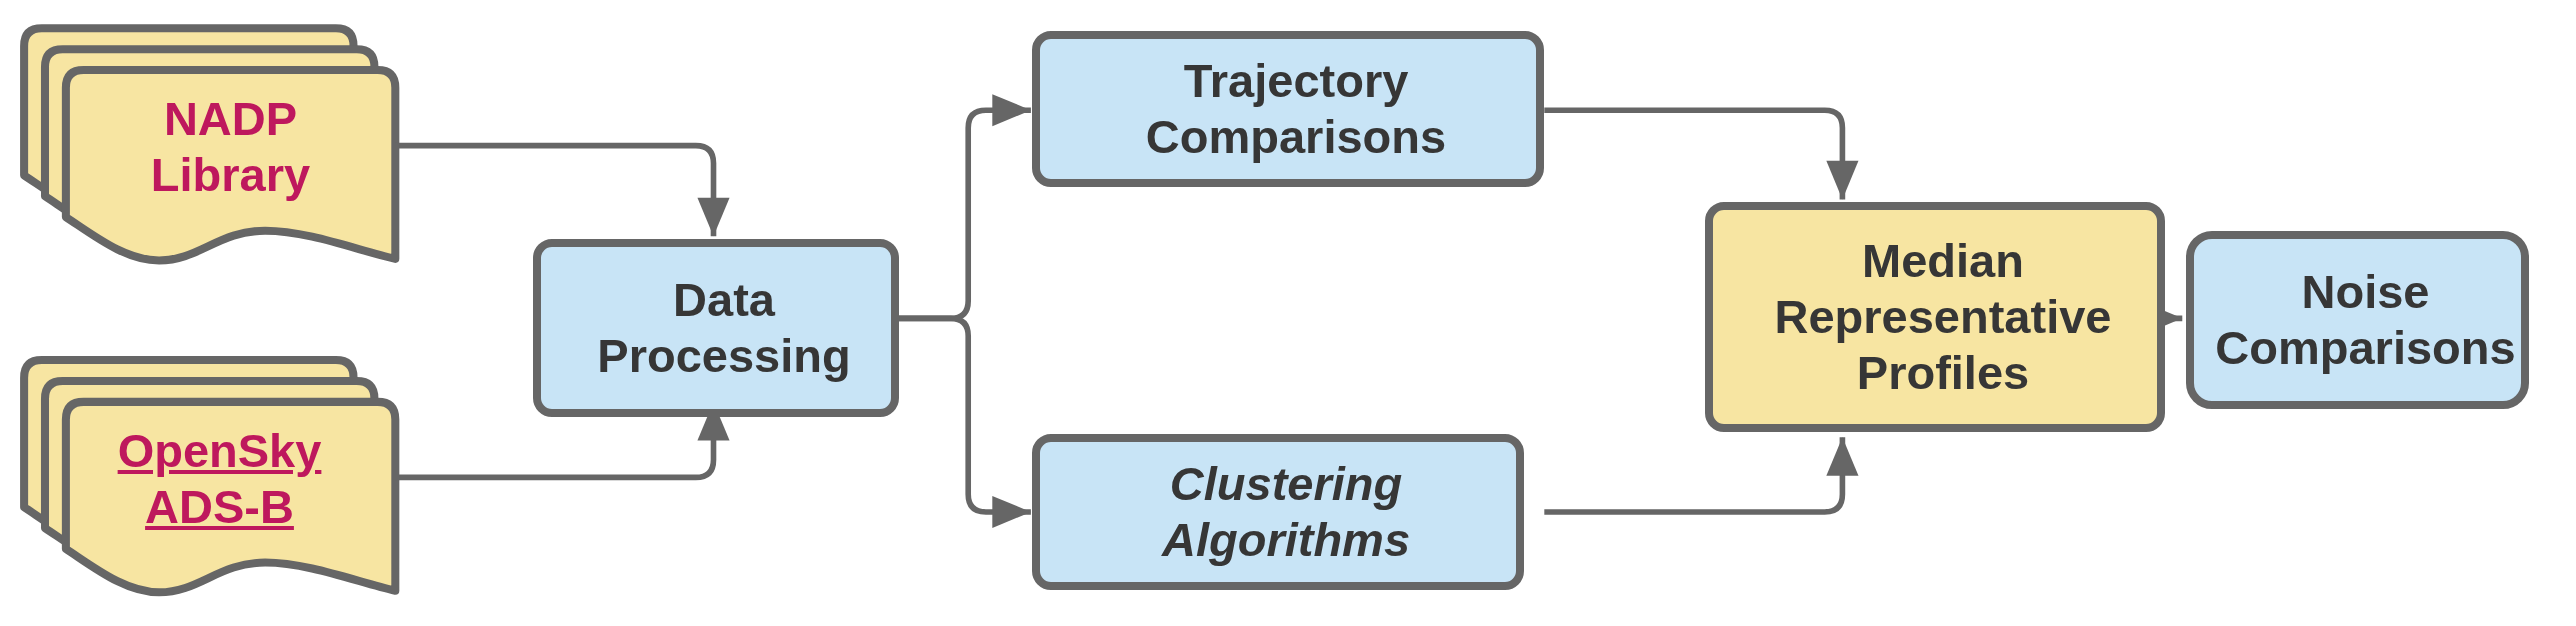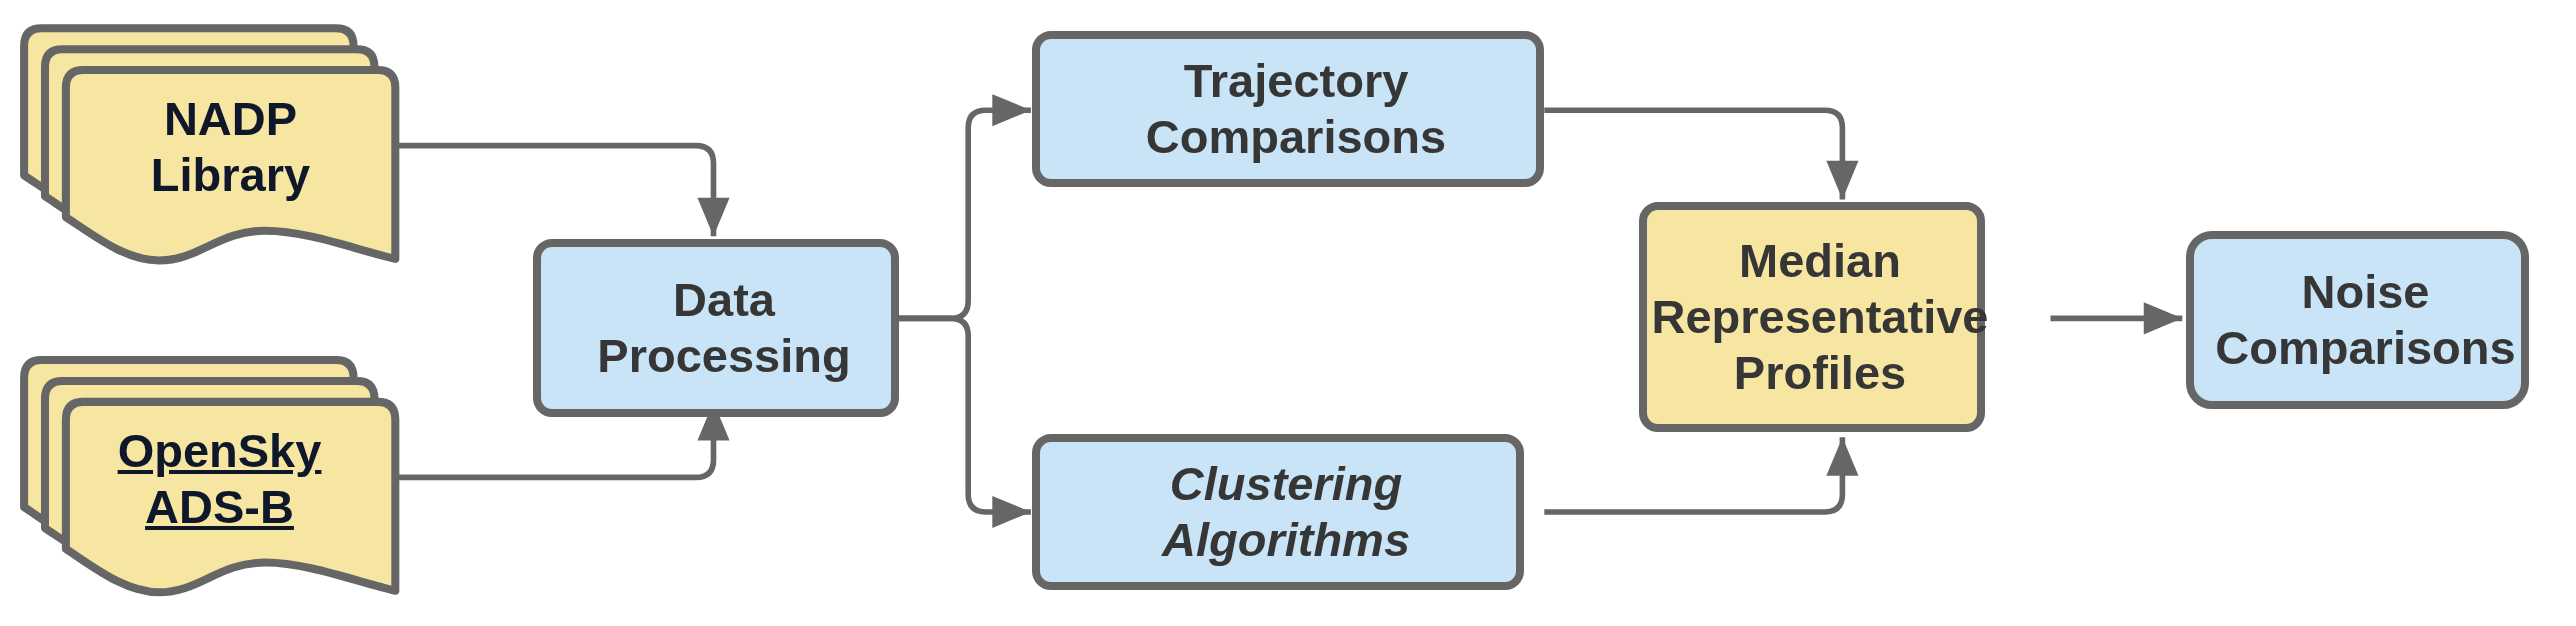--- a/index.html
+++ b/index.html
@@ -19,21 +19,21 @@
     display:flex; flex-direction:column; align-items:center; justify-content:center;
     font-weight:700; font-size:47px; line-height:56px;
     color:#363636; text-align:center;padding-left:16px;
   }
   .node-blue   { background:#C8E4F6; }
   .node-yellow { background:#F7E5A2; }
   .doc-label {
     position:absolute; box-sizing:border-box;
     display:flex; flex-direction:column; align-items:center; justify-content:center;
     font-weight:700; font-size:47px; line-height:56px;
-    color:#0f172a; text-align:center;
+    color:#be185d; text-align:center;
   }
   .line { display:block; }
 </style>
 </head>
 <body>
 
 <div class="canvas">
 
   <svg class="layer" viewBox="0 0 3206 780">
     <defs>
@@ -80,21 +80,21 @@
   <div class="node node-blue" style="left:1032px; top:30.5px; width:512px; height:156px;">
     <span class="line">Trajectory</span>
     <span class="line">Comparisons</span>
   </div>
 
   <div class="node node-blue" style="left:1032px; top:434px; width:492px; height:156px;font-style:italic;">
     <span class="line">Clustering</span>
     <span class="line">Algorithms</span>
   </div>
 
-  <div class="node node-yellow" style="left:1639px; top:202px; width:346px; height:230px;">
+  <div class="node node-yellow" style="left:1705px; top:202px; width:460px; height:230px;">
     <span class="line">Median</span>
     <span class="line">Representative</span>
     <span class="line">Profiles</span>
   </div>
 
   <div class="node node-blue" style="left:2186px; top:231px; width:343px; height:178px;border-radius:26px;">
     <span class="line">Noise</span>
     <span class="line">Comparisons</span>
   </div>
 

